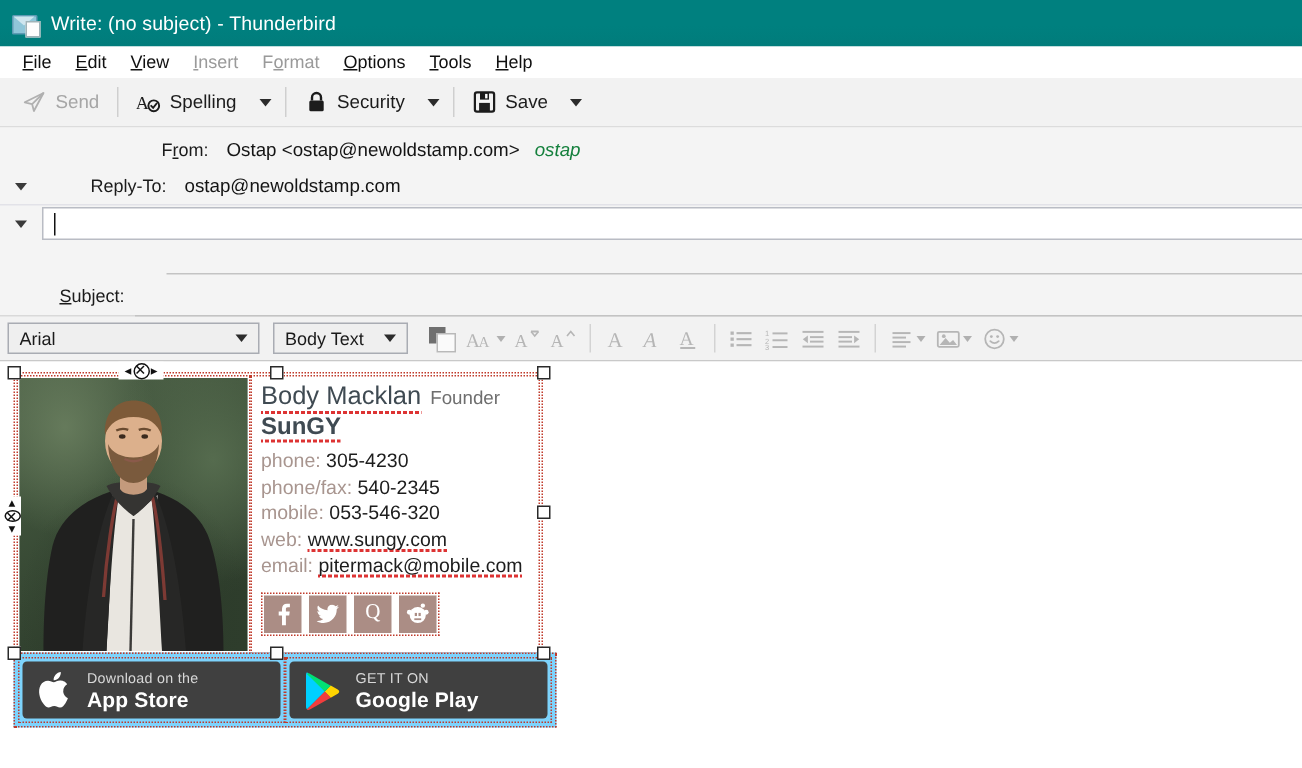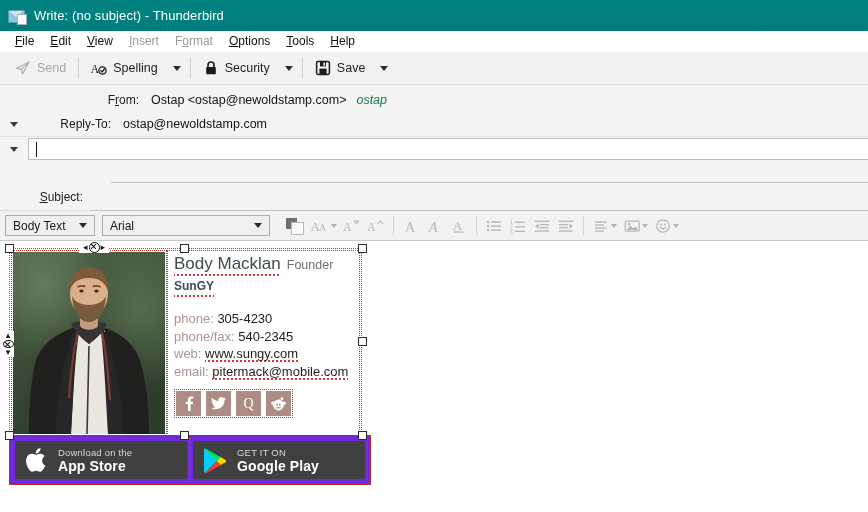--- a/index.html
+++ b/index.html
@@ -307,25 +307,25 @@
     background-size: 4px 2px;
     background-position: 0 100%;
     padding-bottom: 2px;
   }
   .sig-role {
     font-size: 12.5px;
     color: #6e6e6e;
     margin-left: 6px;
   }
   .sig-company {
-    font-size: 12px;
+    font-size: 16px;
     font-weight: bold;
     color: #3f4a52;
     line-height: 17px;
-    margin-bottom: 13px;
+    margin-bottom: 3px;
     display: inline-block;
     background-image: repeating-linear-gradient(to right,
        #d33 0, #d33 1.3px, transparent 1.3px, transparent 2.6px);
     background-repeat: repeat-x;
     background-size: 4px 2px;
     background-position: 0 100%;
     padding-bottom: 2px;
   }
   .sig-row {
     font-size: 13px;
@@ -359,21 +359,21 @@
     cursor: default;
   }
 
   
   .badges-wrap {
     position: absolute;
     left: 9px; top: 194px;
     display: flex;
     border: 1px dotted #c03a2b;
     padding: 2px;
-    background: #6d28d9;
+    background: #7dd3fc;
     box-sizing: border-box;
   }
   .badge-cell {
     border: 1px dotted #c03a2b;
     padding: 2px;
   }
   .badge {
     height: 38px;
     background: #404040;
     border-radius: 3px;
@@ -527,27 +527,27 @@
     <div class="subject-row">
       <div class="hlabel">
           <span><u>S</u>ubject:</span>
         </div>
       <div class="sfield"></div>
     </div>
   </div>
 
   <div class="fmtbar">
 
+    <div class="select sel-font">
+      <span class="val">Arial</span>
+      <i class="cv"></i>
+    </div>
+
     <div class="select sel-style">
       <span class="val">Body Text</span>
-      <i class="cv"></i>
-    </div>
-
-    <div class="select sel-font">
-      <span class="val">Arial</span>
       <i class="cv"></i>
     </div>
 
     <div class="fbtn wide">
       <span class="swatch">
         <span class="bk"></span>
           <span class="fr"></span>
       </span>
     </div>
 
@@ -782,20 +782,24 @@
 
           <div class="sig-row">
             <span class="lbl">phone:</span>
             <span>305-4230</span>
           </div>
           <div class="sig-row">
             <span class="lbl">phone/fax:</span>
             <span>540-2345</span>
           </div>
           <div class="sig-row">
+            <span class="lbl">mobile:</span>
+            <span>053-546-320</span>
+          </div>
+          <div class="sig-row">
             <span class="lbl">web:</span>
             <span class="sq">www.sungy.com</span>
           </div>
           <div class="sig-row">
             <span class="lbl">email:</span>
             <span class="sq">pitermack@mobile.com</span>
           </div>
 
           <div class="socials">
             <div class="soc">

